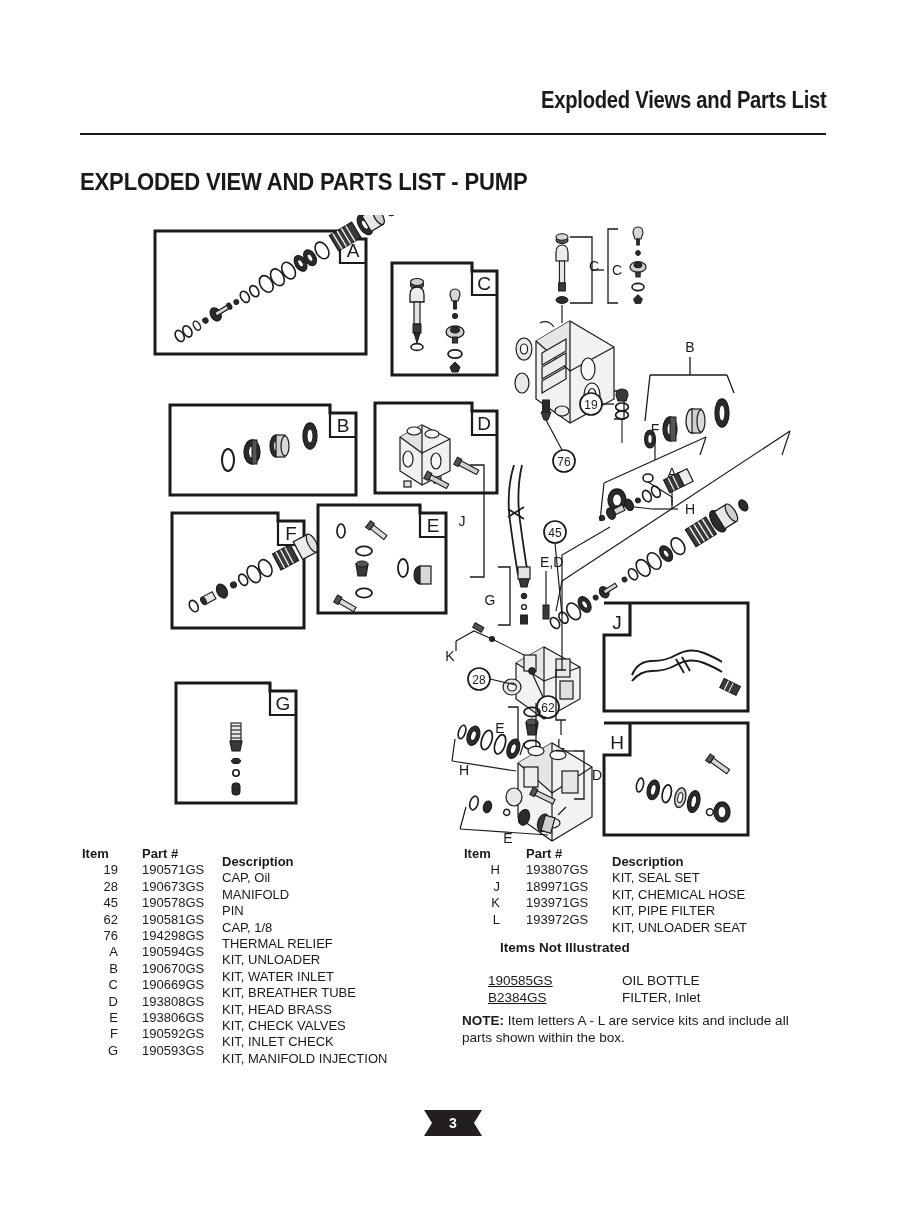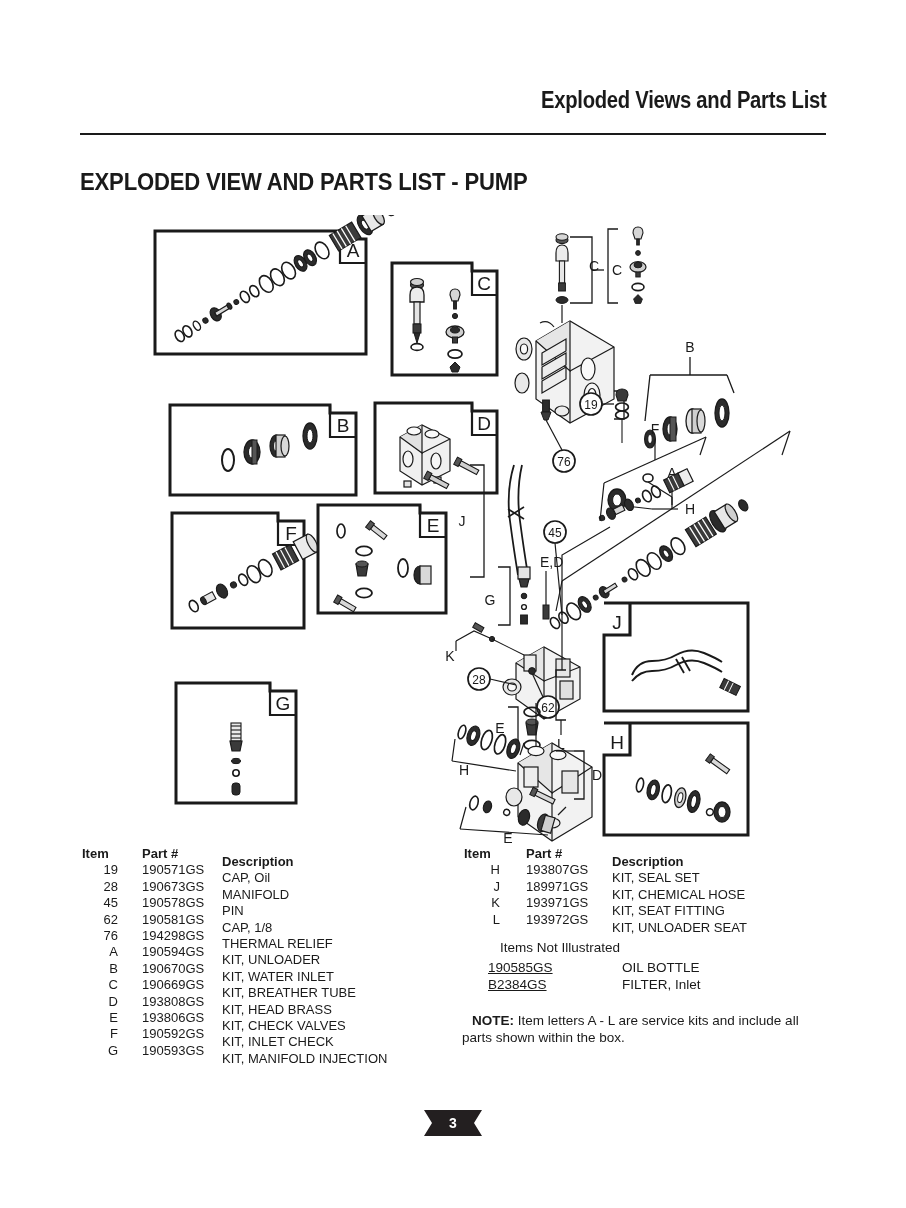--- a/index.html
+++ b/index.html
@@ -78,37 +78,37 @@
   #parts-table-right .col-desc { left: 148px; }
 
   
   #items-not-illustrated {
     position: absolute;
     left: 464px; top: 940px;
     font-size: 13.5px;
     line-height: 16.4px;
   }
   #items-not-illustrated .ini-title {
-    font-weight: normal;
-    margin-bottom: 4px;
+    font-weight: bold;
+    margin-bottom: 17px;
     padding-left: 36px;
   }
   .ini-row { position: relative; height: 16.4px; white-space: nowrap; }
   .ini-part { position: absolute; left: 24px; text-decoration: underline; }
   .ini-desc { position: absolute; left: 138px; margin-left: 20px; }
 
   
   #parts-note {
     position: absolute;
     left: 462px; top: 1013px;
     width: 340px;
     font-size: 13.5px;
     line-height: 16.6px;
   }
-  #parts-note b { font-weight: bold; margin-left: 10px; }
+  #parts-note b { font-weight: bold; }
 
   
   #page-number {
     position: absolute;
     left: 424px; top: 1110px;
     width: 58px; height: 26px;
   }
   #page-number .banner-num {
     position: absolute;
     left: 0; top: 0;
@@ -817,21 +817,21 @@
     <span class="col-desc">KIT, SEAL SET</span>
   </div>
   <div class="pt-row">
     <span class="col-item">J</span>
     <span class="col-part">189971GS</span>
     <span class="col-desc">KIT, CHEMICAL HOSE</span>
   </div>
   <div class="pt-row">
     <span class="col-item">K</span>
     <span class="col-part">193971GS</span>
-    <span class="col-desc">KIT, SEAT FITTING</span>
+    <span class="col-desc">KIT, PIPE FILTER</span>
   </div>
   <div class="pt-row">
     <span class="col-item">L</span>
     <span class="col-part">193972GS</span>
     <span class="col-desc">KIT, UNLOADER SEAT</span>
   </div>
 </div>
 
 <div id="items-not-illustrated">
   <div class="ini-title">Items Not Illustrated</div>

